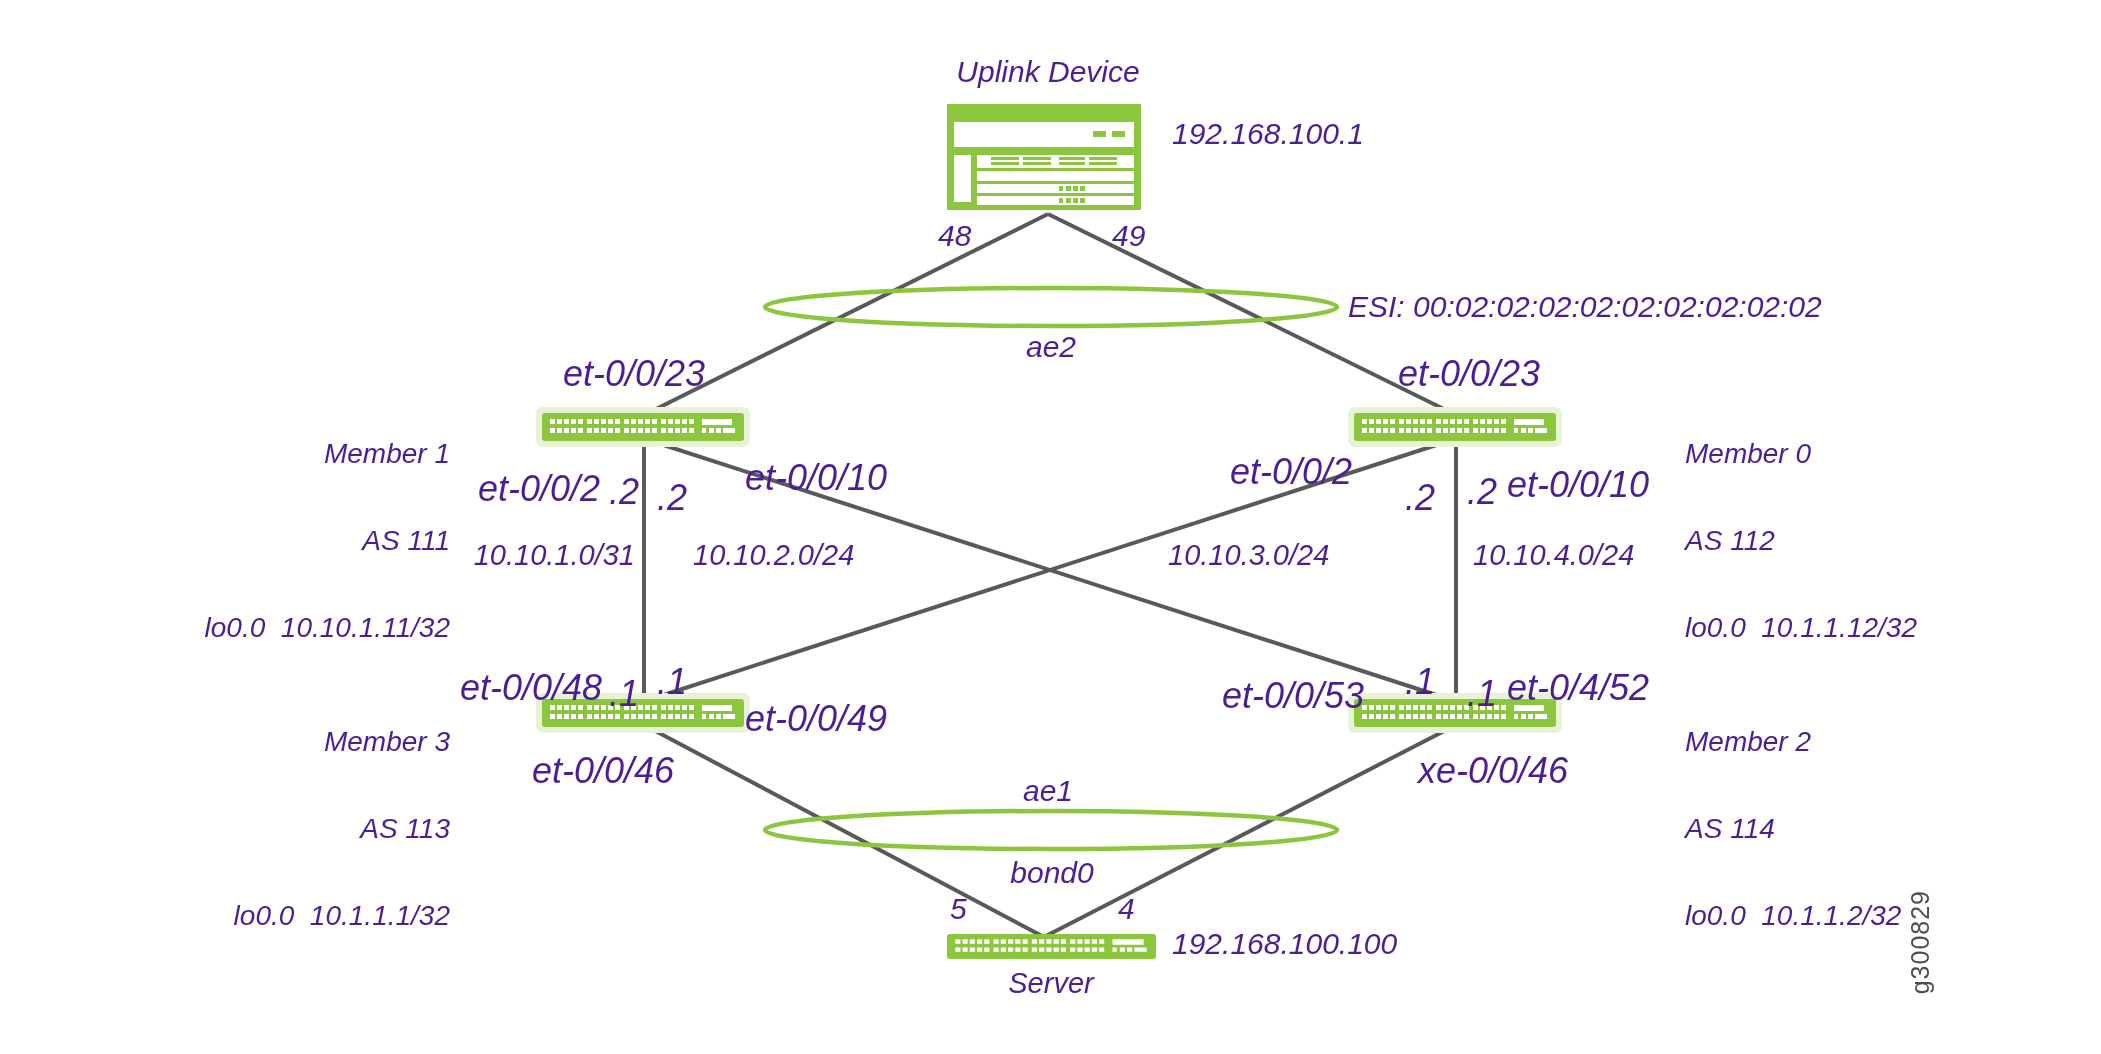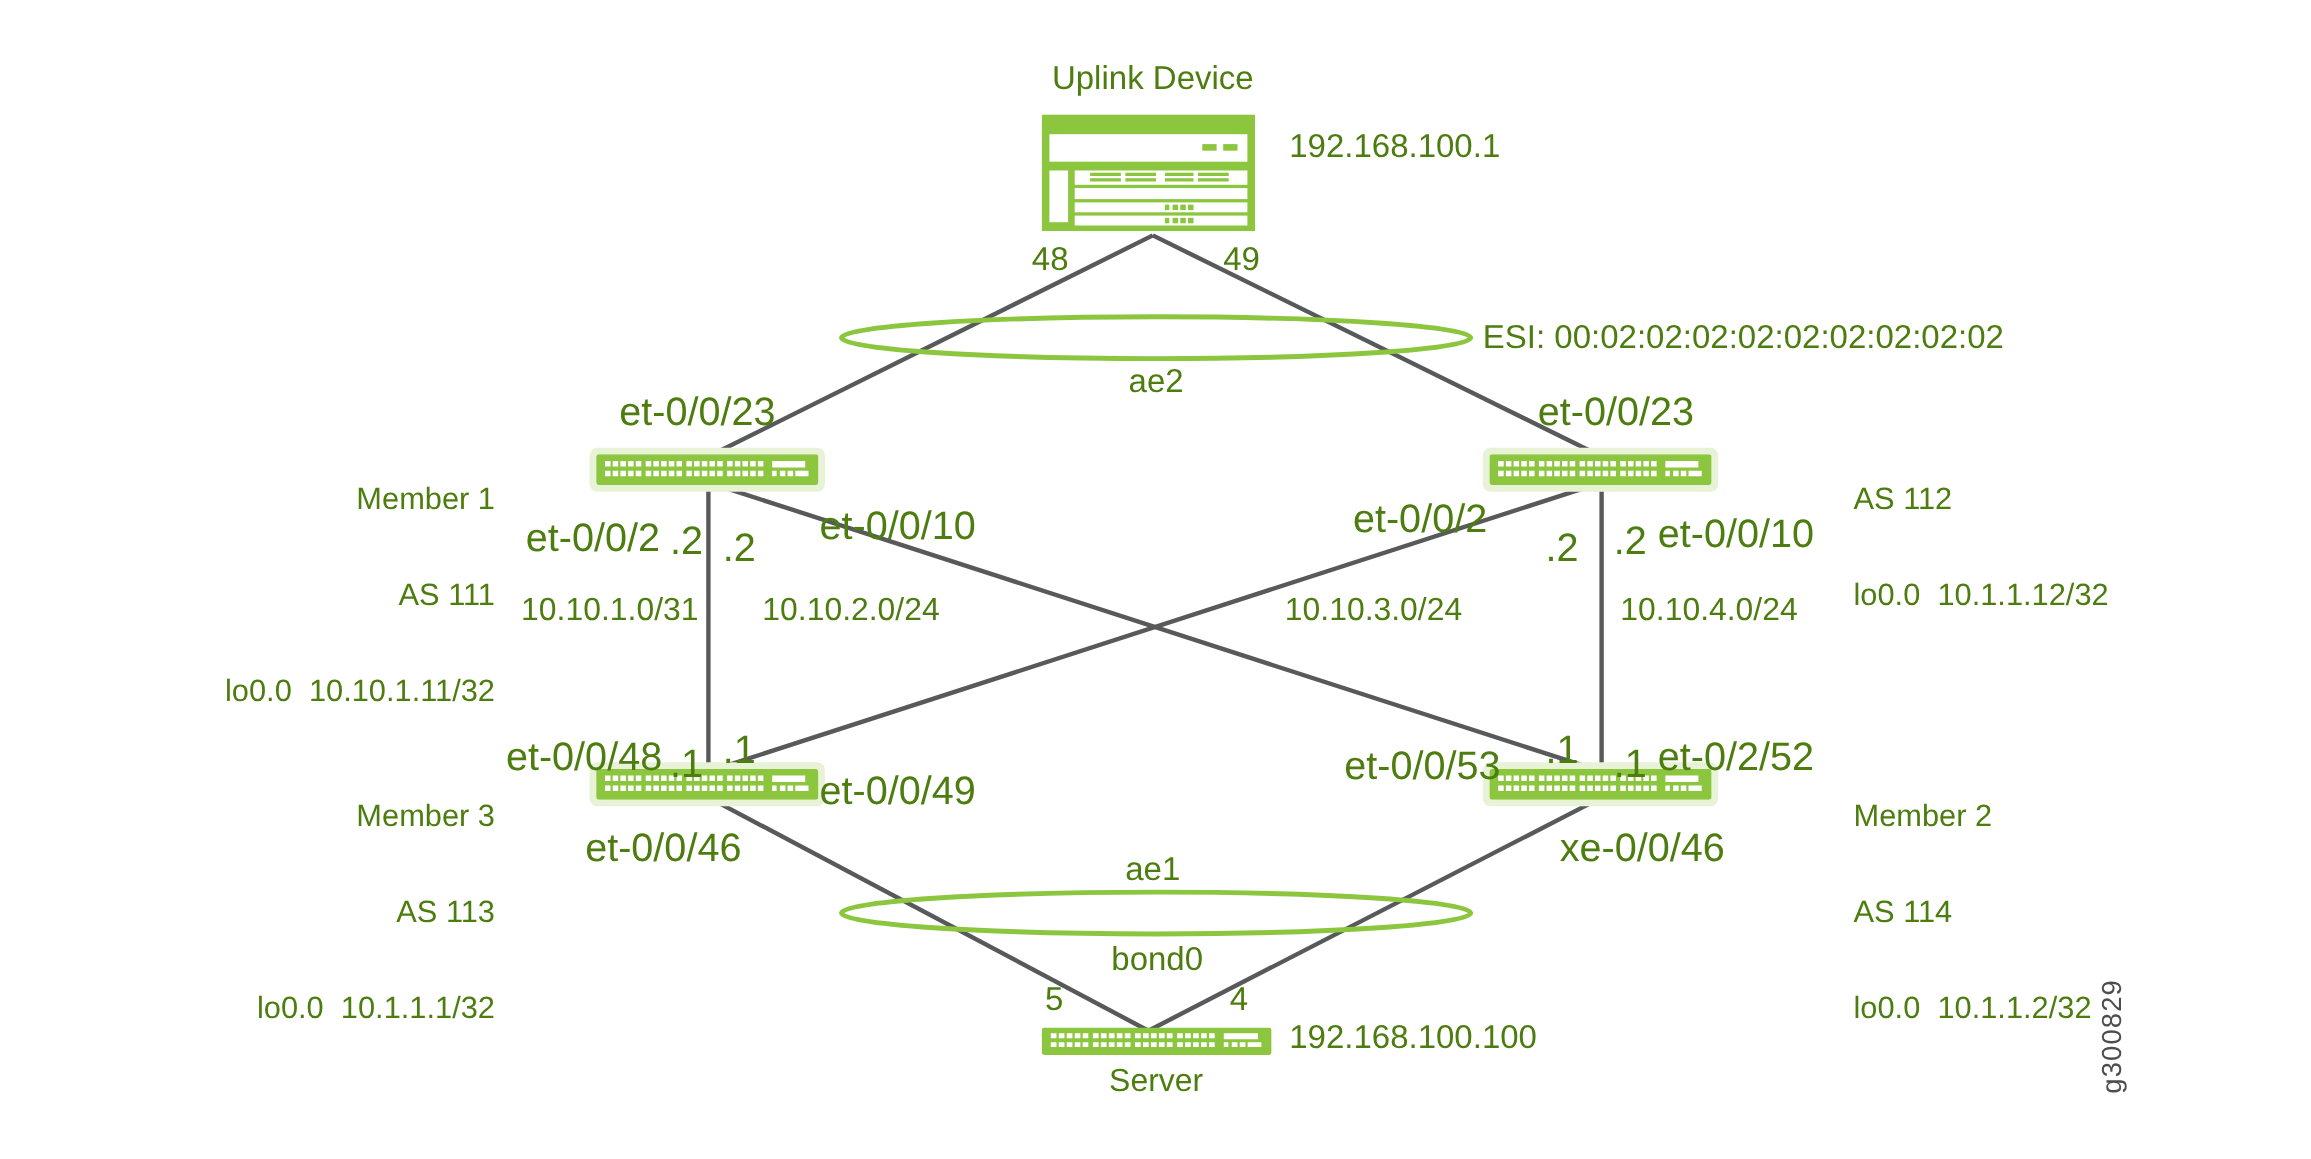--- a/index.html
+++ b/index.html
@@ -1,19 +1,19 @@
 <!DOCTYPE html>
 <html><head>
 <meta charset="utf-8">
 <style>
   html,body{margin:0;padding:0;background:#fff;}
   #canvas{position:relative;width:2101px;height:1054px;background:#ffffff;overflow:hidden;
           font-family:"Liberation Sans","DejaVu Sans",sans-serif;color:#1a1a1a;}
   .abs{position:absolute;}
-  .txt{position:absolute;font-size:29px;line-height:1.06;color:#4d7c0f;white-space:pre;}
+  .txt{position:absolute;font-size:29px;line-height:1.06;color:#4c1d95;white-space:pre;font-style:italic;}
   .big{font-size:30px;}
   .sm{font-size:36px;}
   .center{text-align:center;}
   .right{text-align:right;}
   .block{line-height:29px;font-size:28px;}
   .glow{position:absolute;background:#e7f2d7;border-radius:7px;padding:6px;line-height:0;}
   #figid{position:absolute;left:1906px;top:890px;writing-mode:vertical-rl;transform:rotate(180deg);
          font-size:25px;color:#4d4d4f;letter-spacing:1px;}
 </style>
 </head>
@@ -97,20 +97,21 @@
   <div class="txt sm" style="left:657px;top:479px">.2</div>
   <div class="txt sm" style="left:745px;top:459px">et-0/0/10</div>
 
   <div class="glow" style="left:1348px;top:407px">
     <svg width="202" height="28" viewBox="0 0 202 28">
         <use href="#sw-icon"></use>
       </svg>
   </div>
   <div class="txt sm" style="left:1398px;top:355px">et-0/0/23</div>
   <div class="txt block" style="left:1685px;top:381px;width:330px">
+    <div>Member 0</div>
     <div>AS 112</div>
     <div>lo0.0  10.1.1.12/32</div>
   </div>
   <div class="txt sm right" style="left:1215px;top:453px;width:137px">et-0/0/2</div>
   <div class="txt sm" style="left:1405px;top:479px">.2</div>
   <div class="txt sm" style="left:1467px;top:473px">.2</div>
   <div class="txt sm" style="left:1507px;top:466px">et-0/0/10</div>
 
   <div class="txt right" style="left:445px;top:540px;width:190px">10.10.1.0/31</div>
   <div class="txt" style="left:693px;top:540px">10.10.2.0/24</div>
@@ -139,21 +140,21 @@
       </svg>
   </div>
   <div class="txt block" style="left:1685px;top:669px;width:330px">
     <div>Member 2</div>
     <div>AS 114</div>
     <div>lo0.0  10.1.1.2/32</div>
   </div>
   <div class="txt sm right" style="left:1222px;top:677px;width:130px">et-0/0/53</div>
   <div class="txt sm" style="left:1405px;top:663px">.1</div>
   <div class="txt sm" style="left:1467px;top:675px">.1</div>
-  <div class="txt sm" style="left:1507px;top:669px">et-0/2/52</div>
+  <div class="txt sm" style="left:1507px;top:669px">et-0/4/52</div>
   <div class="txt sm center" style="left:1413px;top:752px;width:160px">xe-0/0/46</div>
 
   <div class="txt big center" style="left:978px;top:775px;width:140px">ae1</div>
   <div class="txt big center" style="left:982px;top:857px;width:140px">bond0</div>
 
   <div class="txt big" style="left:950px;top:893px">5</div>
   <div class="txt big" style="left:1118px;top:893px">4</div>
   <svg class="abs" style="left:947px;top:934px" width="209" height="25" viewBox="0 0 202 28" preserveAspectRatio="none">
     <use href="#sw-icon"></use>
   </svg>

